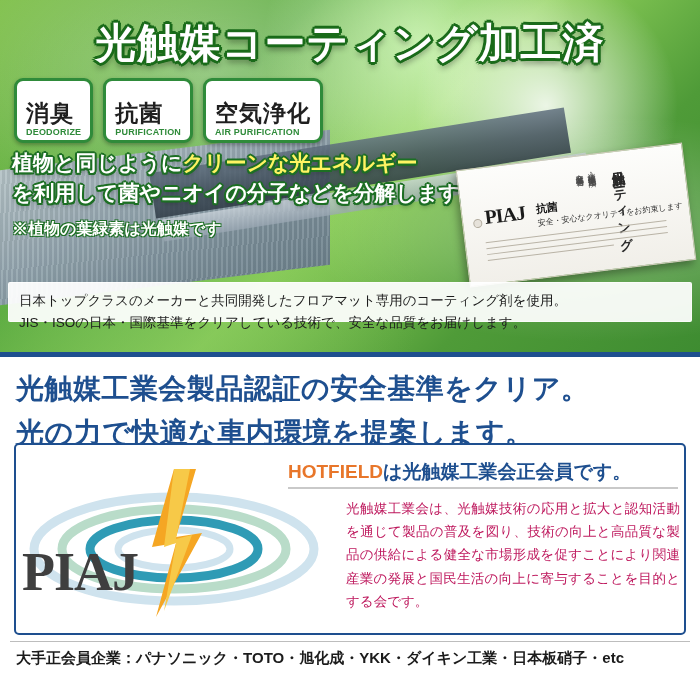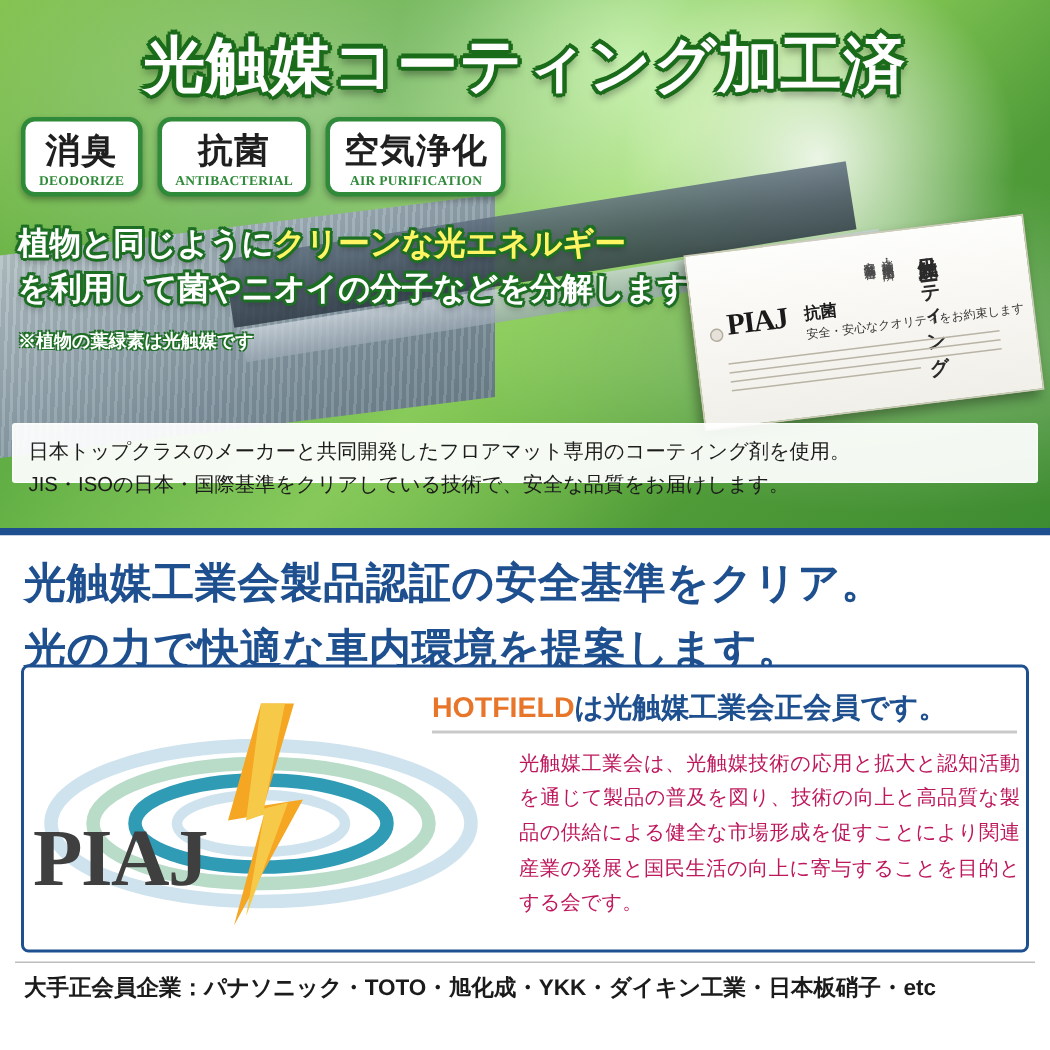--- a/index.html
+++ b/index.html
@@ -63,40 +63,39 @@
       0 -3px 0 #1a6b1a, 0 3px 0 #1a6b1a, -3px 0 0 #1a6b1a, 3px 0 0 #1a6b1a,
       0 5px 6px rgba(0,0,0,0.45);
   }
 
   
   .badges { position: absolute; left: 14px; top: 78px; display: flex; gap: 10px; }
   .badge {
     background: #ffffff;
     border: 3px solid #2f8b3a;
     border-radius: 9px;
-    padding: 8px 9px 3px 9px;
-    text-align: center;
+    padding: 20px 9px 3px 9px;
+    text-align: left;
     box-shadow: 0 2px 4px rgba(0,0,0,0.3);
-    font-family: Liberation Serif, serif;
   }
   .badge-jp { font-size: 23px; font-weight: bold; color: #1f1f1f; line-height: 1.08; letter-spacing: 1px; }
   .badge-en { font-size: 9px; font-weight: bold; color: #2f8b3a; letter-spacing: 0.2px; margin-top: 1px; }
 
   
   .lead {
     position: absolute; left: 12px; top: 148px;
     font-size: 21px; font-weight: bold; color: #ffffff; line-height: 1.42;
     text-shadow: -1.5px -1.5px 0 #1d6f24, 1.5px -1.5px 0 #1d6f24, -1.5px 1.5px 0 #1d6f24,
                  1.5px 1.5px 0 #1d6f24, 0 2px 0 #1d6f24, 0 -2px 0 #1d6f24,
                  -2px 0 0 #1d6f24, 2px 0 0 #1d6f24, 0 3px 5px rgba(0,0,0,0.4);
   }
   .lead .hl { color: #fff462; }
   .note {
     position: absolute; left: 12px; top: 219px;
-    font-size: 12px; color: #ffffff; font-weight: bold;
+    font-size: 16px; color: #ffffff; font-weight: bold;
     text-shadow: -1px -1px 0 #1d6f24, 1px -1px 0 #1d6f24, -1px 1px 0 #1d6f24, 1px 1px 0 #1d6f24;
   }
 
   
   .tag-card {
     position: absolute; left: 462px; top: 156px;
     width: 228px; height: 118px;
     background: linear-gradient(180deg, #fdfdfb 0%, #f1efe9 100%);
     border: 1px solid #cfcabb;
     box-shadow: -3px 4px 8px rgba(0,0,0,0.35);
@@ -180,21 +179,21 @@
 
     <div class="title-main">光触媒コーティング加工済</div>
 
     <div class="badges">
       <div class="badge">
         <div class="badge-jp">消臭</div>
         <div class="badge-en">DEODORIZE</div>
       </div>
       <div class="badge">
         <div class="badge-jp">抗菌</div>
-        <div class="badge-en">ANTIBACTERIAL</div>
+        <div class="badge-en">PURIFICATION</div>
       </div>
       <div class="badge">
         <div class="badge-jp">空気浄化</div>
         <div class="badge-en">AIR PURIFICATION</div>
       </div>
     </div>
 
     <div class="lead">
       <div><span>植物と同じように</span><span class="hl">クリーンな光エネルギー</span></div>
       <div>を利用して菌やニオイの分子などを分解します。</div>

